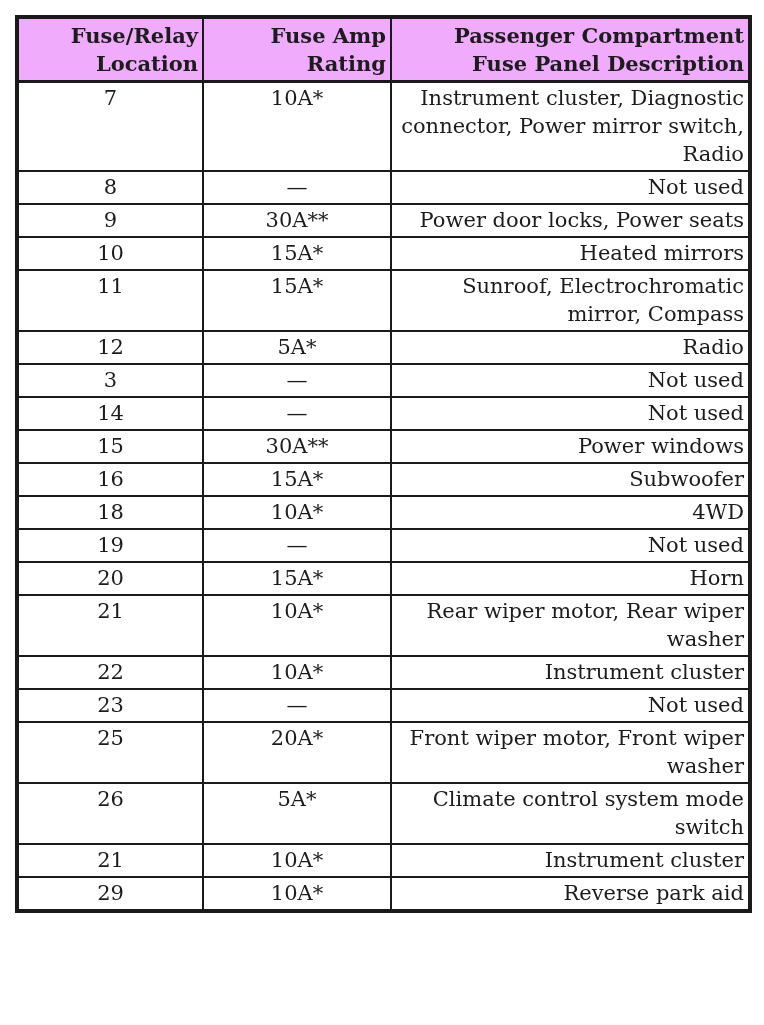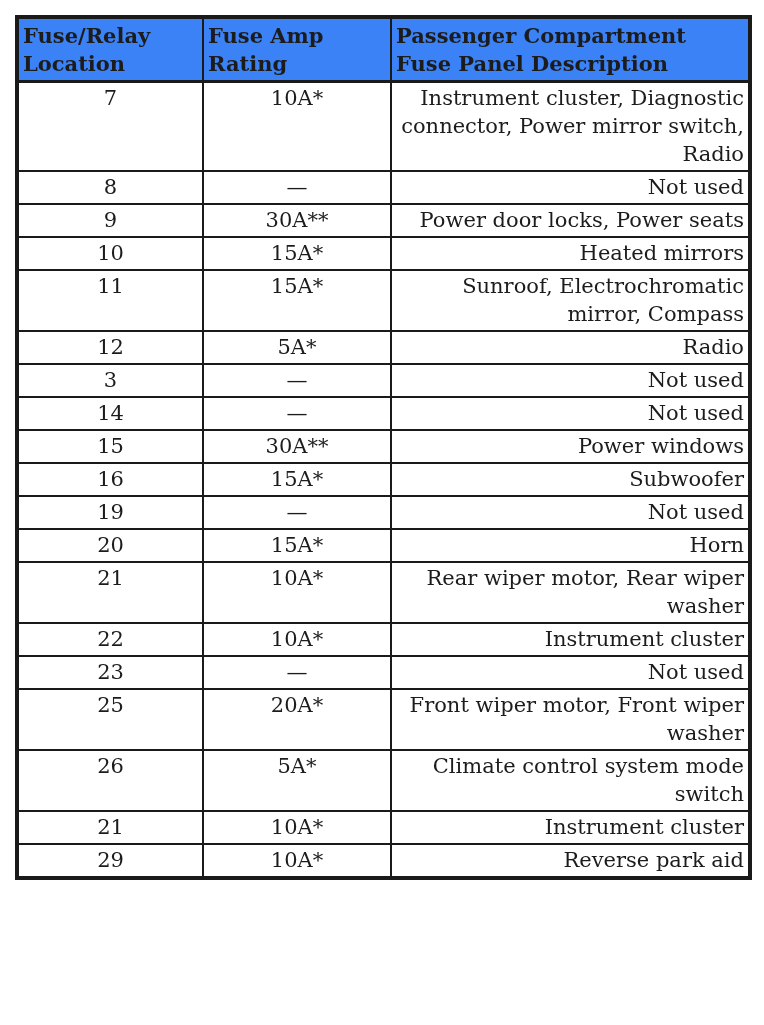--- a/index.html
+++ b/index.html
@@ -28,23 +28,23 @@
     vertical-align: top;
     font-size: 21px;
     line-height: 28px;
     padding: 1px 4px 2px 4px;
     overflow: hidden;
   }
   table.fuse-table {
     border: 4px solid #1a1a1a;
   }
   table.fuse-table thead th {
-    background: #3b82f6;
+    background: #f0abfc;
     font-weight: bold;
-    text-align: left;
+    text-align: right;
     border-bottom: 3px solid #1a1a1a;
     padding-top: 3px;
   }
   col.col-loc   { width: 186px; }
   col.col-amp   { width: 188px; }
   col.col-desc  { width: 359px; }
   td.cell-loc, td.cell-amp { text-align: center; }
   td.cell-desc { text-align: right; padding-left: 7px; }
 </style>
 </head>
@@ -119,20 +119,25 @@
     <td class="cell-desc">Power windows</td>
   </tr>
 
   <tr>
     <td class="cell-loc">16</td>
     <td class="cell-amp">15A*</td>
     <td class="cell-desc">Subwoofer</td>
   </tr>
 
 
+  <tr>
+    <td class="cell-loc">18</td>
+    <td class="cell-amp">10A*</td>
+    <td class="cell-desc">4WD</td>
+  </tr>
 
   <tr>
     <td class="cell-loc">19</td>
     <td class="cell-amp">—</td>
     <td class="cell-desc">Not used</td>
   </tr>
 
   <tr>
     <td class="cell-loc">20</td>
     <td class="cell-amp">15A*</td>

